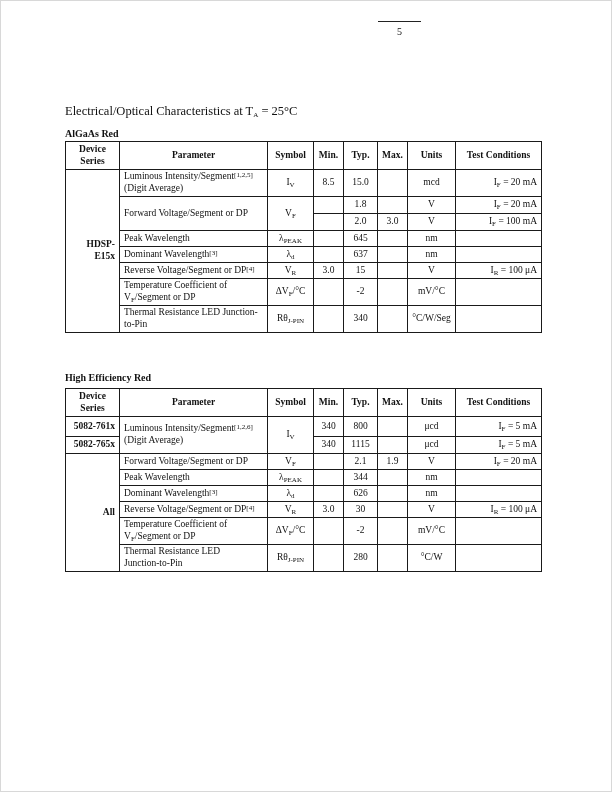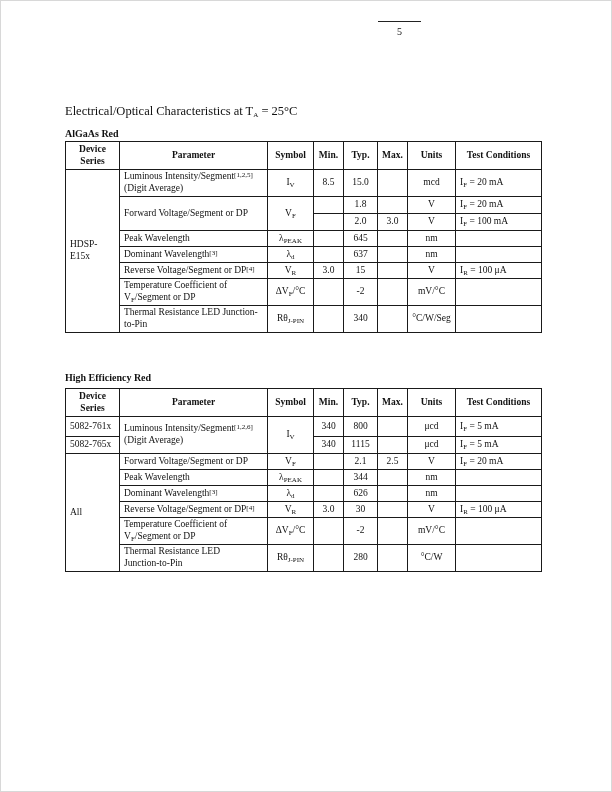--- a/index.html
+++ b/index.html
@@ -13,26 +13,26 @@
   .doc-title { position:absolute; left:65px; top:104px; font-size:12.5px; font-weight:normal; }
   .sec-label { position:absolute; left:65px; font-size:10px; font-weight:bold; }
   .sec-1 { top:128px; }
   .sec-2 { top:372px; }
   .tbl-wrap { position:absolute; left:65px; }
   .tbl-1 { top:141px; }
   .tbl-2 { top:388px; }
   table.char-table { border-collapse:collapse; table-layout:fixed; font-size:9.5px; line-height:1.25; }
   table.char-table th, table.char-table td { border:1px solid #1a1a1a; padding:1px 4px; vertical-align:middle; }
   table.char-table th { font-weight:bold; text-align:center; }
-  .c-dev { text-align:left; }
+  .c-dev { text-align:right;font-weight:bold; }
   .c-par { text-align:left; padding-left:5px;margin-left:22px; }
   .c-sym { text-align:center; }
   .c-min, .c-typ, .c-max { text-align:center;margin-left:44px; }
   .c-uni { text-align:center; }
-  .c-tst { text-align:left; padding-left:5px;margin-top:28px; }
+  .c-tst { text-align:right; padding-left:5px;margin-top:28px; }
   tr.rh-head { height:28px;margin-top:25px; }
   tr.rh-2l  { height:27px; }
   tr.rh-1l  { height:16px; }
   tr.rh-sub { height:17px; }
   tr.rh-2la { height:20px; }
   sub { font-size:7px; vertical-align:-1.5px; line-height:0; }
   sup { font-size:7px; vertical-align:2.5px; line-height:0; }
   .watermark {
     position:absolute; left:168px; top:360px; width:300px;
     font-family:"DejaVu Sans", sans-serif; font-size:34px; letter-spacing:6px;
@@ -192,21 +192,21 @@
         <td class="c-max"></td>
         <td class="c-uni">μcd</td>
         <td class="c-tst">I<sub>F</sub> = 5 mA</td>
       </tr>
       <tr class="rh-1l">
         <td class="c-dev" rowspan="6">All</td>
         <td class="c-par">Forward Voltage/Segment or DP</td>
         <td class="c-sym">V<sub>F</sub></td>
         <td class="c-min"></td>
         <td class="c-typ">2.1</td>
-        <td class="c-max">2.5</td>
+        <td class="c-max">1.9</td>
         <td class="c-uni">V</td>
         <td class="c-tst">I<sub>F</sub> = 20 mA</td>
       </tr>
       <tr class="rh-1l">
         <td class="c-par">Peak Wavelength</td>
         <td class="c-sym">λ<sub>PEAK</sub></td>
         <td class="c-min"></td>
         <td class="c-typ">344</td>
         <td class="c-max"></td>
         <td class="c-uni">nm</td>

